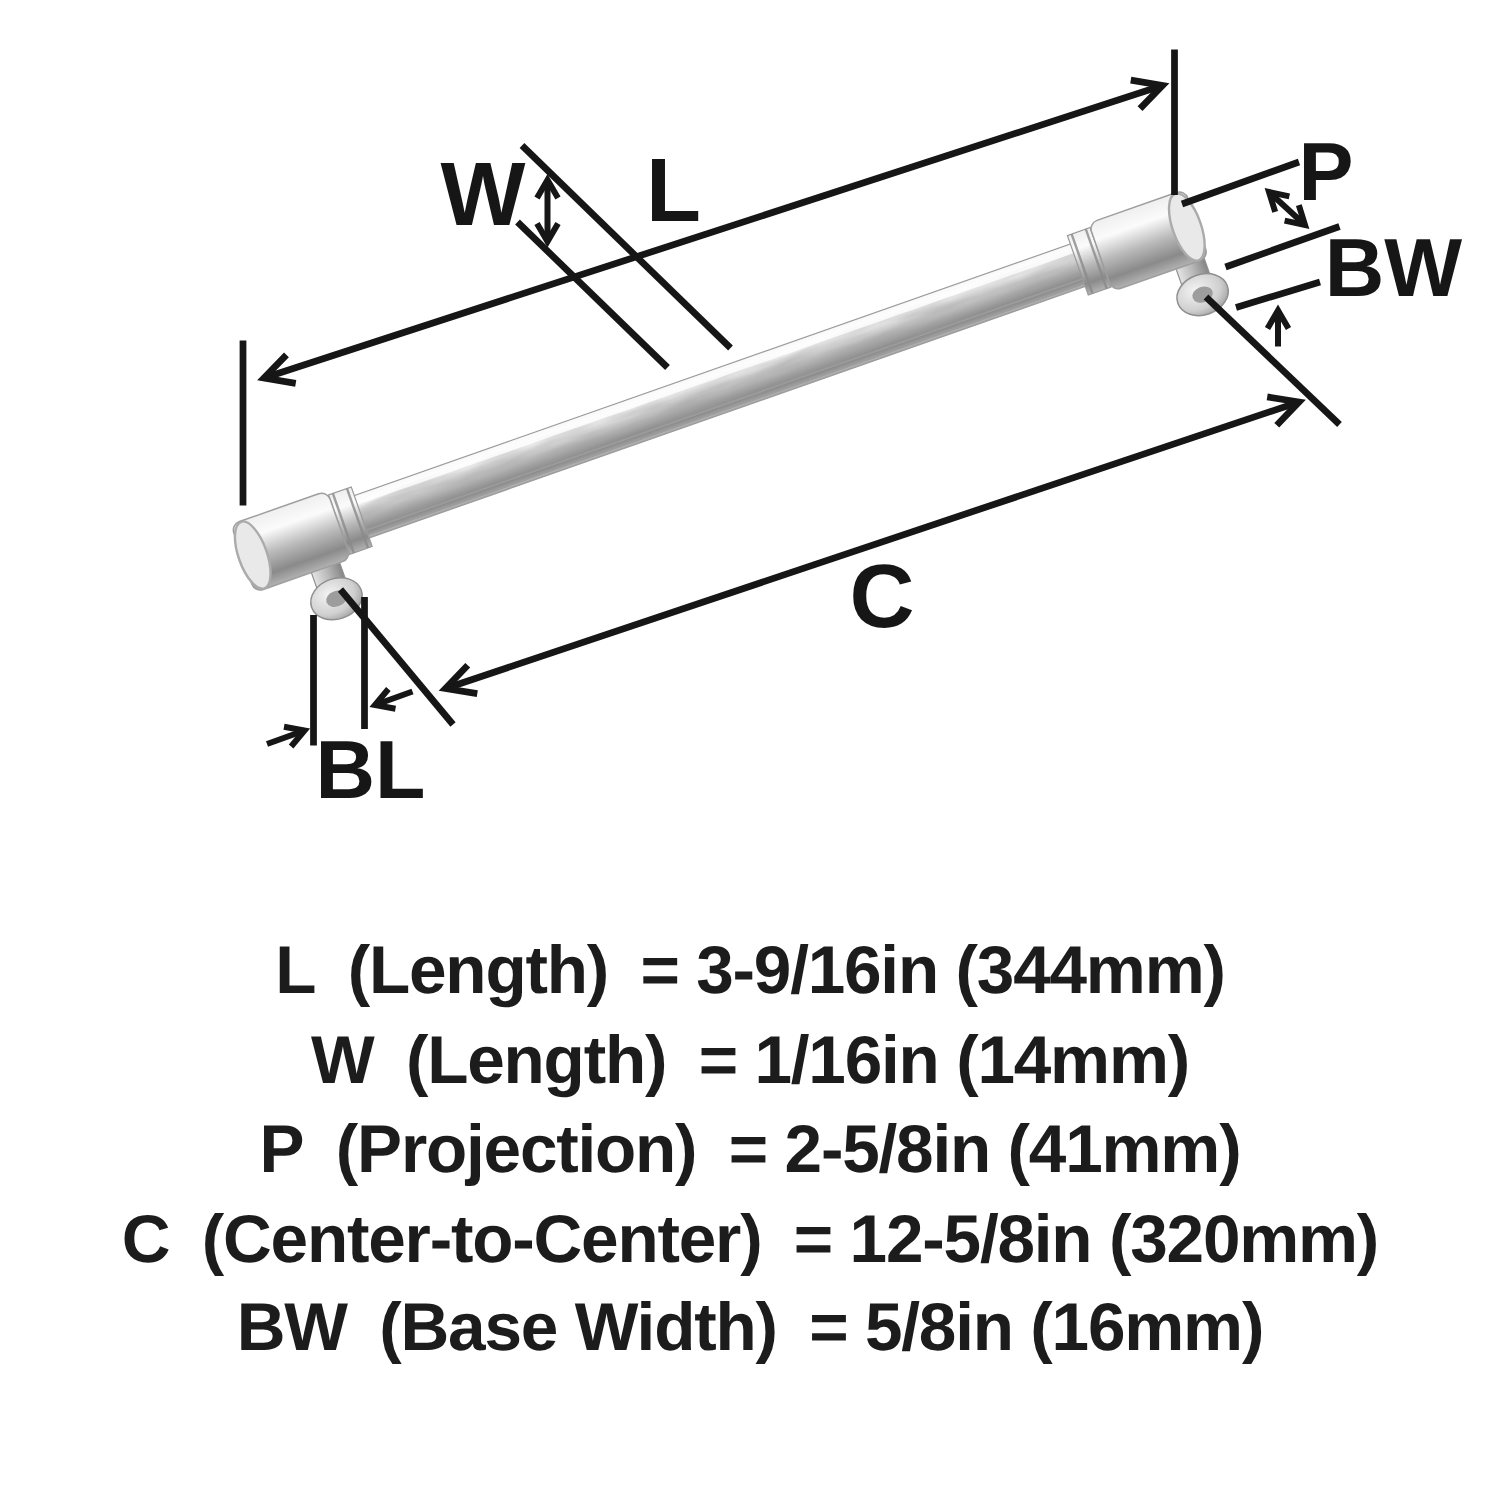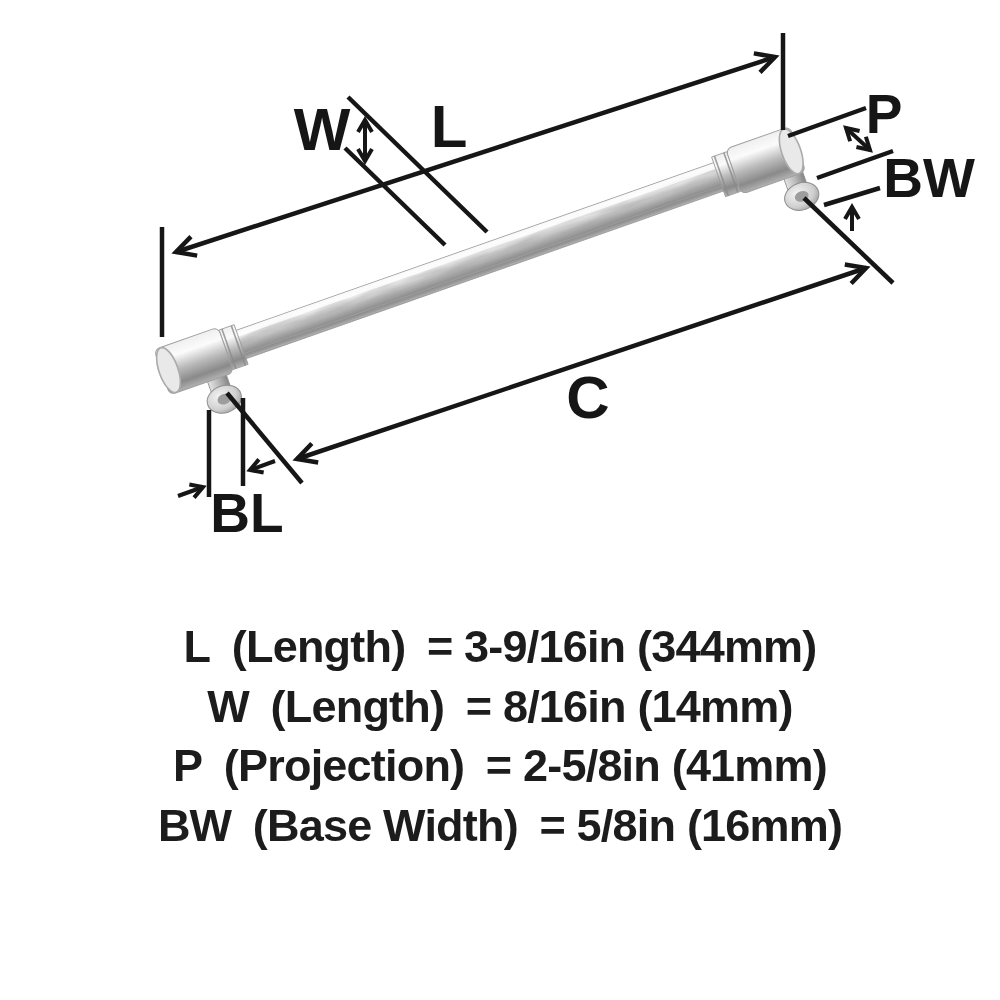--- a/index.html
+++ b/index.html
@@ -153,28 +153,34 @@
   <div class="specs">
     <div class="row">
       <span class="b">L</span>
       <span class="r">(Length)</span>
       <span class="b">= 3-9/16in</span>
       <span class="r mm">(344mm)</span>
     </div>
     <div class="row">
       <span class="b">W</span>
       <span class="r">(Length)</span>
-      <span class="b">= 8/16in</span>
+      <span class="b">= 1/16in</span>
       <span class="r mm">(14mm)</span>
     </div>
     <div class="row">
       <span class="b">P</span>
       <span class="r">(Projection)</span>
       <span class="b">= 2-5/8in</span>
       <span class="r mm">(41mm)</span>
+    </div>
+    <div class="row">
+      <span class="b">C</span>
+      <span class="r">(Center-to-Center)</span>
+      <span class="b">= 12-5/8in</span>
+      <span class="r mm">(320mm)</span>
     </div>
     <div class="row">
       <span class="b">BW</span>
       <span class="r">(Base Width)</span>
       <span class="b">= 5/8in</span>
       <span class="r mm">(16mm)</span>
     </div>
   </div>
 </div>
 

